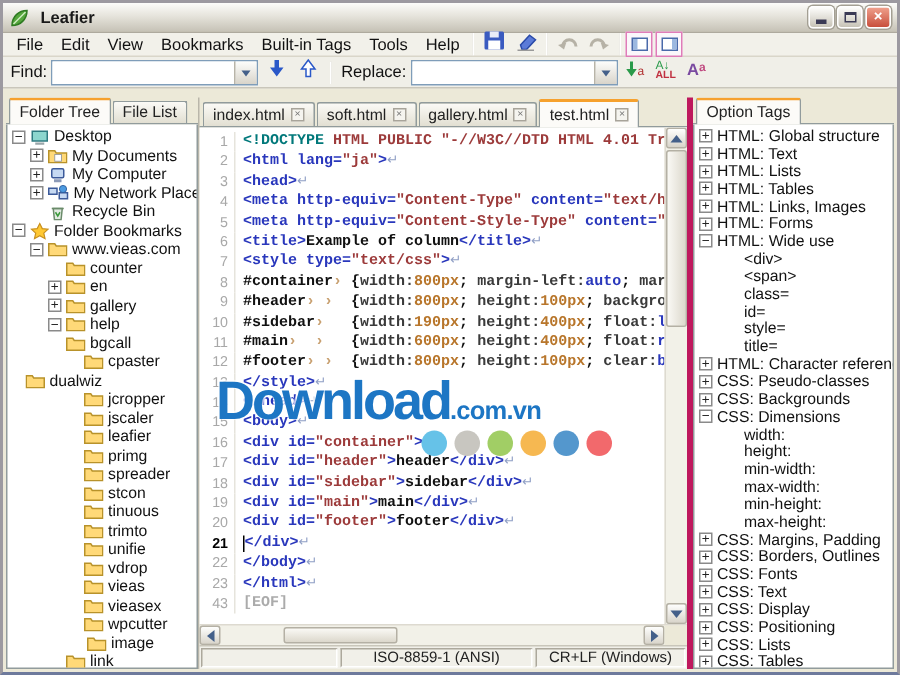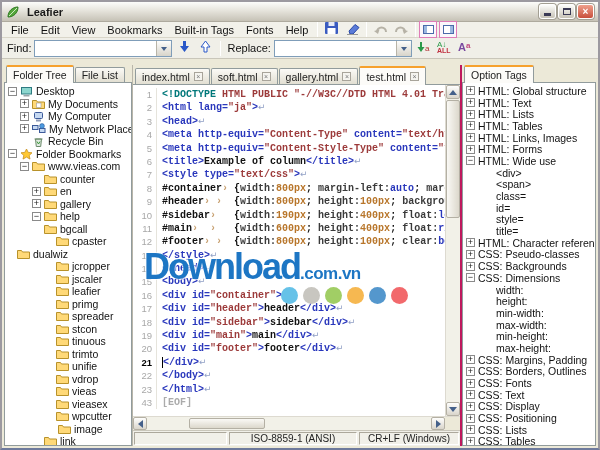--- a/index.html
+++ b/index.html
@@ -37,21 +37,21 @@
   .combo input{flex:1;border:none;outline:none;font-size:11px;padding:0 2px;min-width:0;
     font-family:"Liberation Sans",sans-serif;}
   .dropbtn{width:15px;background:linear-gradient(#FDFDFB,#D8D4CA);border-left:1px solid #B8B4A8;
     display:flex;align-items:flex-start;justify-content:center;}
   .dropbtn::after{content:"";border:3px solid transparent;border-top:4px solid #44608A;margin-top:6px;}
   .fbtn{width:18px;height:17px;display:flex;align-items:center;justify-content:center;}
   
   .content{position:absolute;top:63px;left:2px;right:2px;bottom:2px;display:flex;justify-content:space-between;}
   .lpanel{width:128px;display:flex;flex-direction:column;}
   .cpanel{flex:1;min-width:0;display:flex;flex-direction:column;position:relative;
-    border-left:1px solid #B9B6AA;border-right:2px solid #be185d;}
+    border-left:1px solid #B9B6AA;border-right:4px solid #be185d;}
   .rpanel{width:134px;display:flex;flex-direction:column;}
   
   .tabrow{height:18px;display:flex;align-items:flex-end;padding-left:2px;border-bottom:1px solid #919B9C;}
   .tab{height:15px;padding:0 6px;background:linear-gradient(#FBFAF6,#E2DFD2);
     border:1px solid #919B9C;border-bottom:none;border-radius:2px 2px 0 0;
     font-size:10.5px;color:#222;display:flex;align-items:center;gap:4px;margin-right:1px;white-space:nowrap;}
   .tab.active{background:#FCFBF8;height:18px;border-top:2px solid #F6A12D;position:relative;top:1px;z-index:2;}
   .edittabs{height:20px;}
   .edittabs .tab{height:16px;}
   .edittabs .tab.active{height:19px;}
@@ -136,21 +136,21 @@
     </span>
   </div>
 
   <div class="menubar">
     <span id="menu-items" style="display:flex">
         <span class="menu-item">File</span>
         <span class="menu-item">Edit</span>
         <span class="menu-item">View</span>
         <span class="menu-item">Bookmarks</span>
         <span class="menu-item">Built-in Tags</span>
-        <span class="menu-item">Fonts</span>
+        <span class="menu-item">Tools</span>
         <span class="menu-item">Help</span>
       </span>
     <span class="sep"></span>
     <span class="toolbtn">
         <span><svg width="15" height="14">
             <rect x="1" y="1" width="13" height="12" rx="1" fill="#3A5BC0"></rect>
             <rect x="4.5" y="1" width="6" height="4" fill="#E8ECF8"></rect>
             <rect x="3.5" y="7" width="8" height="6" fill="#FFF"></rect>
           </svg></span>
       </span>

